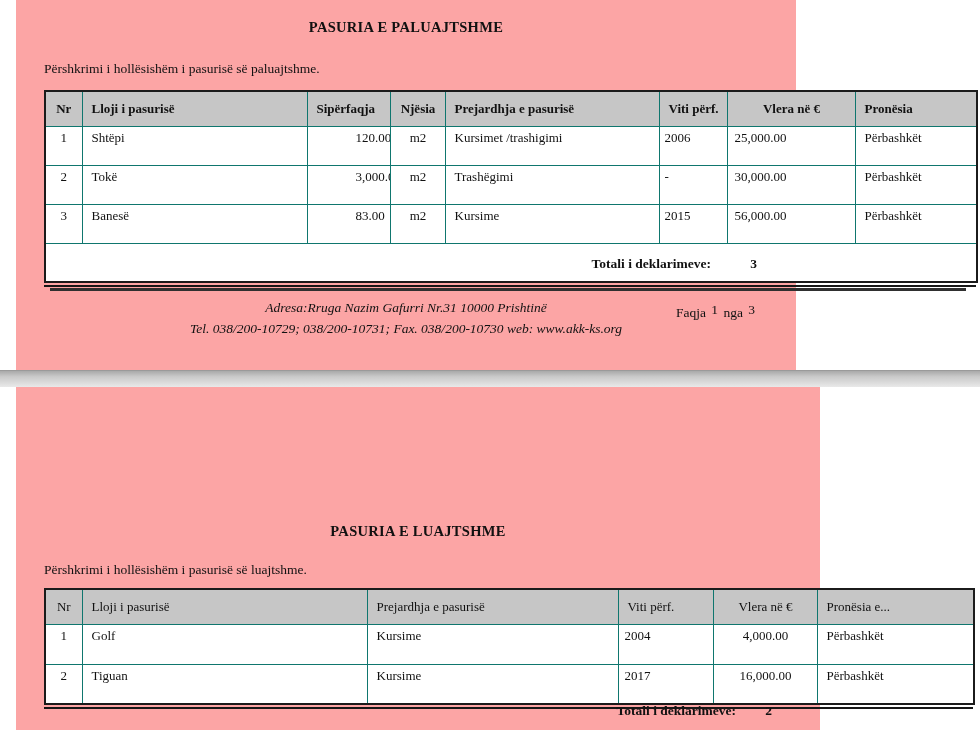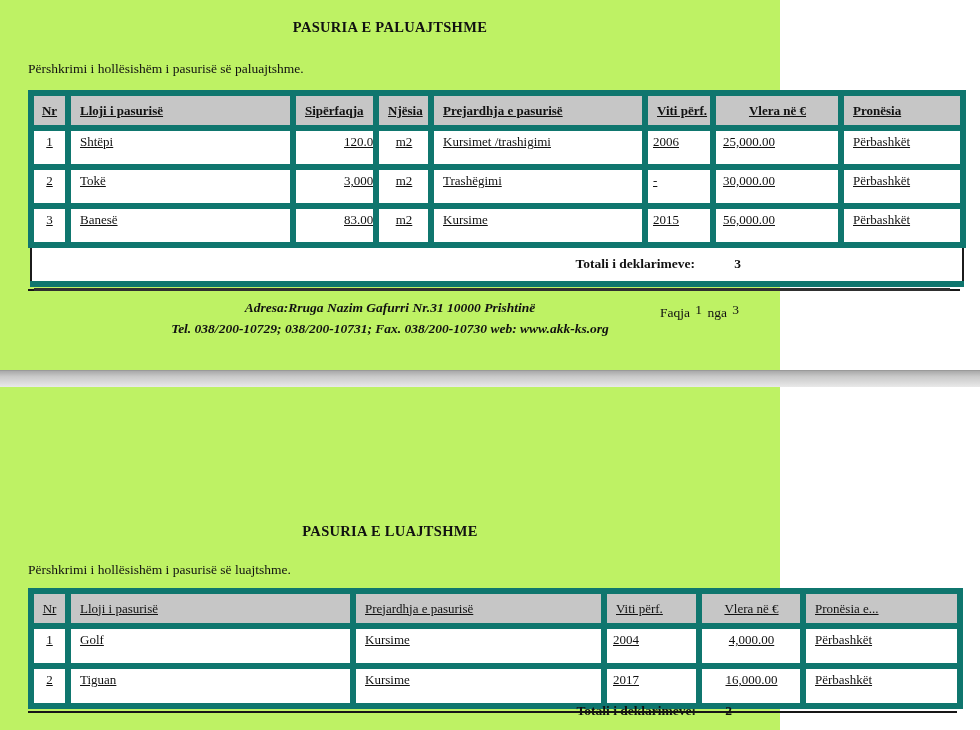--- a/index.html
+++ b/index.html
@@ -4,23 +4,23 @@
 <style>
   html,body { margin:0; padding:0; }
   body {
     position:relative;
     width:980px; height:730px;
     background:#ffffff;
     font-family:"Liberation Serif","DejaVu Serif",serif;
     color:#111;
     overflow:hidden;
   }
-  .page { position:absolute; left:0; width:780px; background:#bef264; }
+  .page { position:absolute; left:16px; width:780px; background:#fca5a5; }
   #page1 { top:0; height:370px; }
-  #page2 { top:387px; height:343px; }
+  #page2 { top:387px; height:343px;padding-left:24px; }
 
   .page-separator {
     position:absolute; left:0; top:370px; width:980px; height:17px;
     background:linear-gradient(180deg,#a9a9a9 0%,#c9c9c9 35%,#e9e9e9 100%);
     border-top:1px solid #9a9a9a;
     box-sizing:border-box;
   }
 
   .doc-title {
     position:absolute; left:0; width:100%;
@@ -41,26 +41,25 @@
   #page1 .tbl-wrap { top:90px; width:932px; }
   #page2 .tbl-wrap { top:201px; width:929px; }
 
   table {
     border-collapse:collapse; table-layout:fixed;
     border:2px solid #1b1b1b;
   }
   .t1 { width:932px; }
   .t2 { width:929px; }
   th, td {
-    border:6px solid #0f766e;
+    border:1px solid #0f766e;
     font-size:13px;
     padding:3px 8px 0 9px;
     overflow:hidden; white-space:nowrap;
     box-sizing:border-box;
-    text-decoration:underline;
   }
   thead th {
     background:#c6c6c6;
     text-align:left; vertical-align:middle;
     padding-top:0;
   }
   .t1 thead th { font-weight:bold; }
   .t2 thead th { font-weight:normal; }
   .t1 thead tr { height:35px; }
   .t1 tbody tr { height:39px; }
@@ -98,21 +97,21 @@
   .total-val { display:inline-block; text-align:right; }
   #page1 .total-val { width:46px; }
   #page2 .total-val { width:36px; }
 
   .footer-rule {
     position:absolute; top:288px; left:34px;
     width:916px; height:3px; background:#2f2f2f;
   }
   .addr {
     position:absolute; left:0; width:100%;
-    text-align:center; font-style:italic; font-weight:bold;
+    text-align:center; font-style:italic; font-weight:normal;
     font-size:13.5px;
   }
   .addr1 { top:300px; }
   .addr2 { top:321px; }
 
   .pagenum {
     position:absolute; top:305px; right:39px;
     font-size:13.5px; white-space:nowrap;
   }
   .pg-num {

